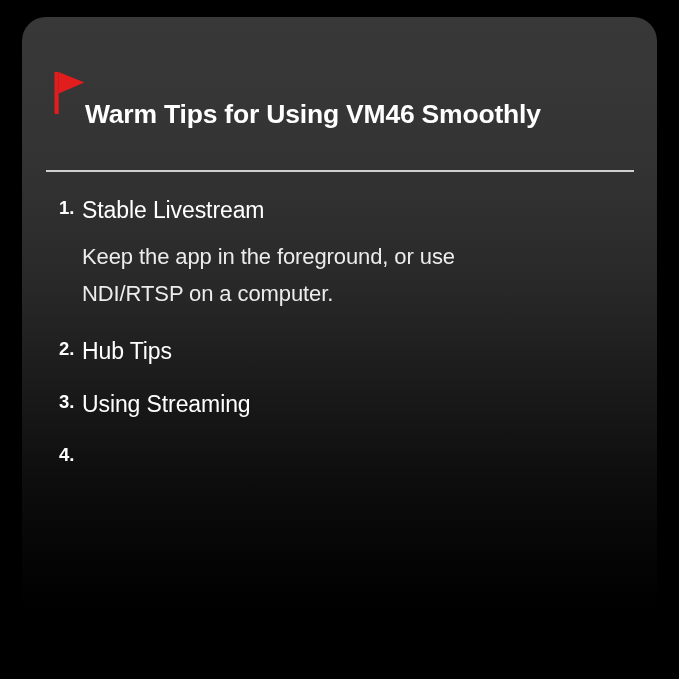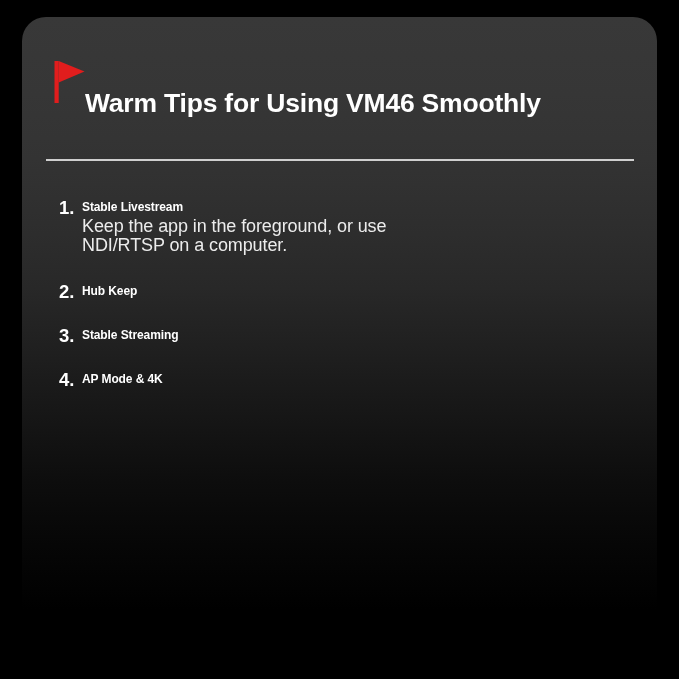--- a/index.html
+++ b/index.html
@@ -44,21 +44,21 @@
         #000000 92%,
         #000000 100%
     );
     overflow: hidden;
   }
 
   
   .card-header {
     position: absolute;
     left: 0;
-    top: 4px;
+    top: 15px;
     width: 100%;
     height: 148px;
   }
 
   .flag-icon {
     position: absolute;
     left: 32px;
     top: 39px;
     width: 36px;
     height: 44px;
@@ -109,32 +109,32 @@
     top: 0;
     width: 22px;
     text-align: left;
     font-size: 18.5px;
     font-weight: bold;
     color: #ffffff;
   }
 
   .tip-heading {
     display: inline-block;
-    font-size: 12px;
-    font-weight: bold;
+    font-size: 23px;
+    font-weight: normal;
     color: #ffffff;
     letter-spacing: -0.1px;
   }
 
   .tip-body {
-    margin-top: 2px;
-    font-size: 18px;
+    margin-top: 14px;
+    font-size: 22px;
     font-weight: normal;
     color: #ececec;
-    line-height: 19px;
+    line-height: 37px;
     letter-spacing: -0.1px;
     white-space: pre-line;
   }
 </style>
 </head>
 <body>
 
 <div class="stage">
   <div class="tips-card">
 
@@ -159,33 +159,32 @@
           <span class="tip-number">1.</span>
           <span class="tip-heading">Stable Livestream</span>
         </div>
         <div class="tip-body">Keep the app in the foreground, or use
 NDI/RTSP on a computer.</div>
       </div>
 
       <div class="tip-item">
         <div class="tip-heading-row">
           <span class="tip-number">2.</span>
-          <span class="tip-heading">Hub Keep</span>
+          <span class="tip-heading">Hub Tips</span>
         </div>
       </div>
 
       <div class="tip-item">
         <div class="tip-heading-row">
           <span class="tip-number">3.</span>
-          <span class="tip-heading">Stable Streaming</span>
+          <span class="tip-heading">Using Streaming</span>
         </div>
       </div>
 
       <div class="tip-item">
         <div class="tip-heading-row">
           <span class="tip-number">4.</span>
-          <span class="tip-heading">AP Mode &amp; 4K</span>
         </div>
       </div>
 
     </div>
   </div>
 </div>
 
 </body></html>

